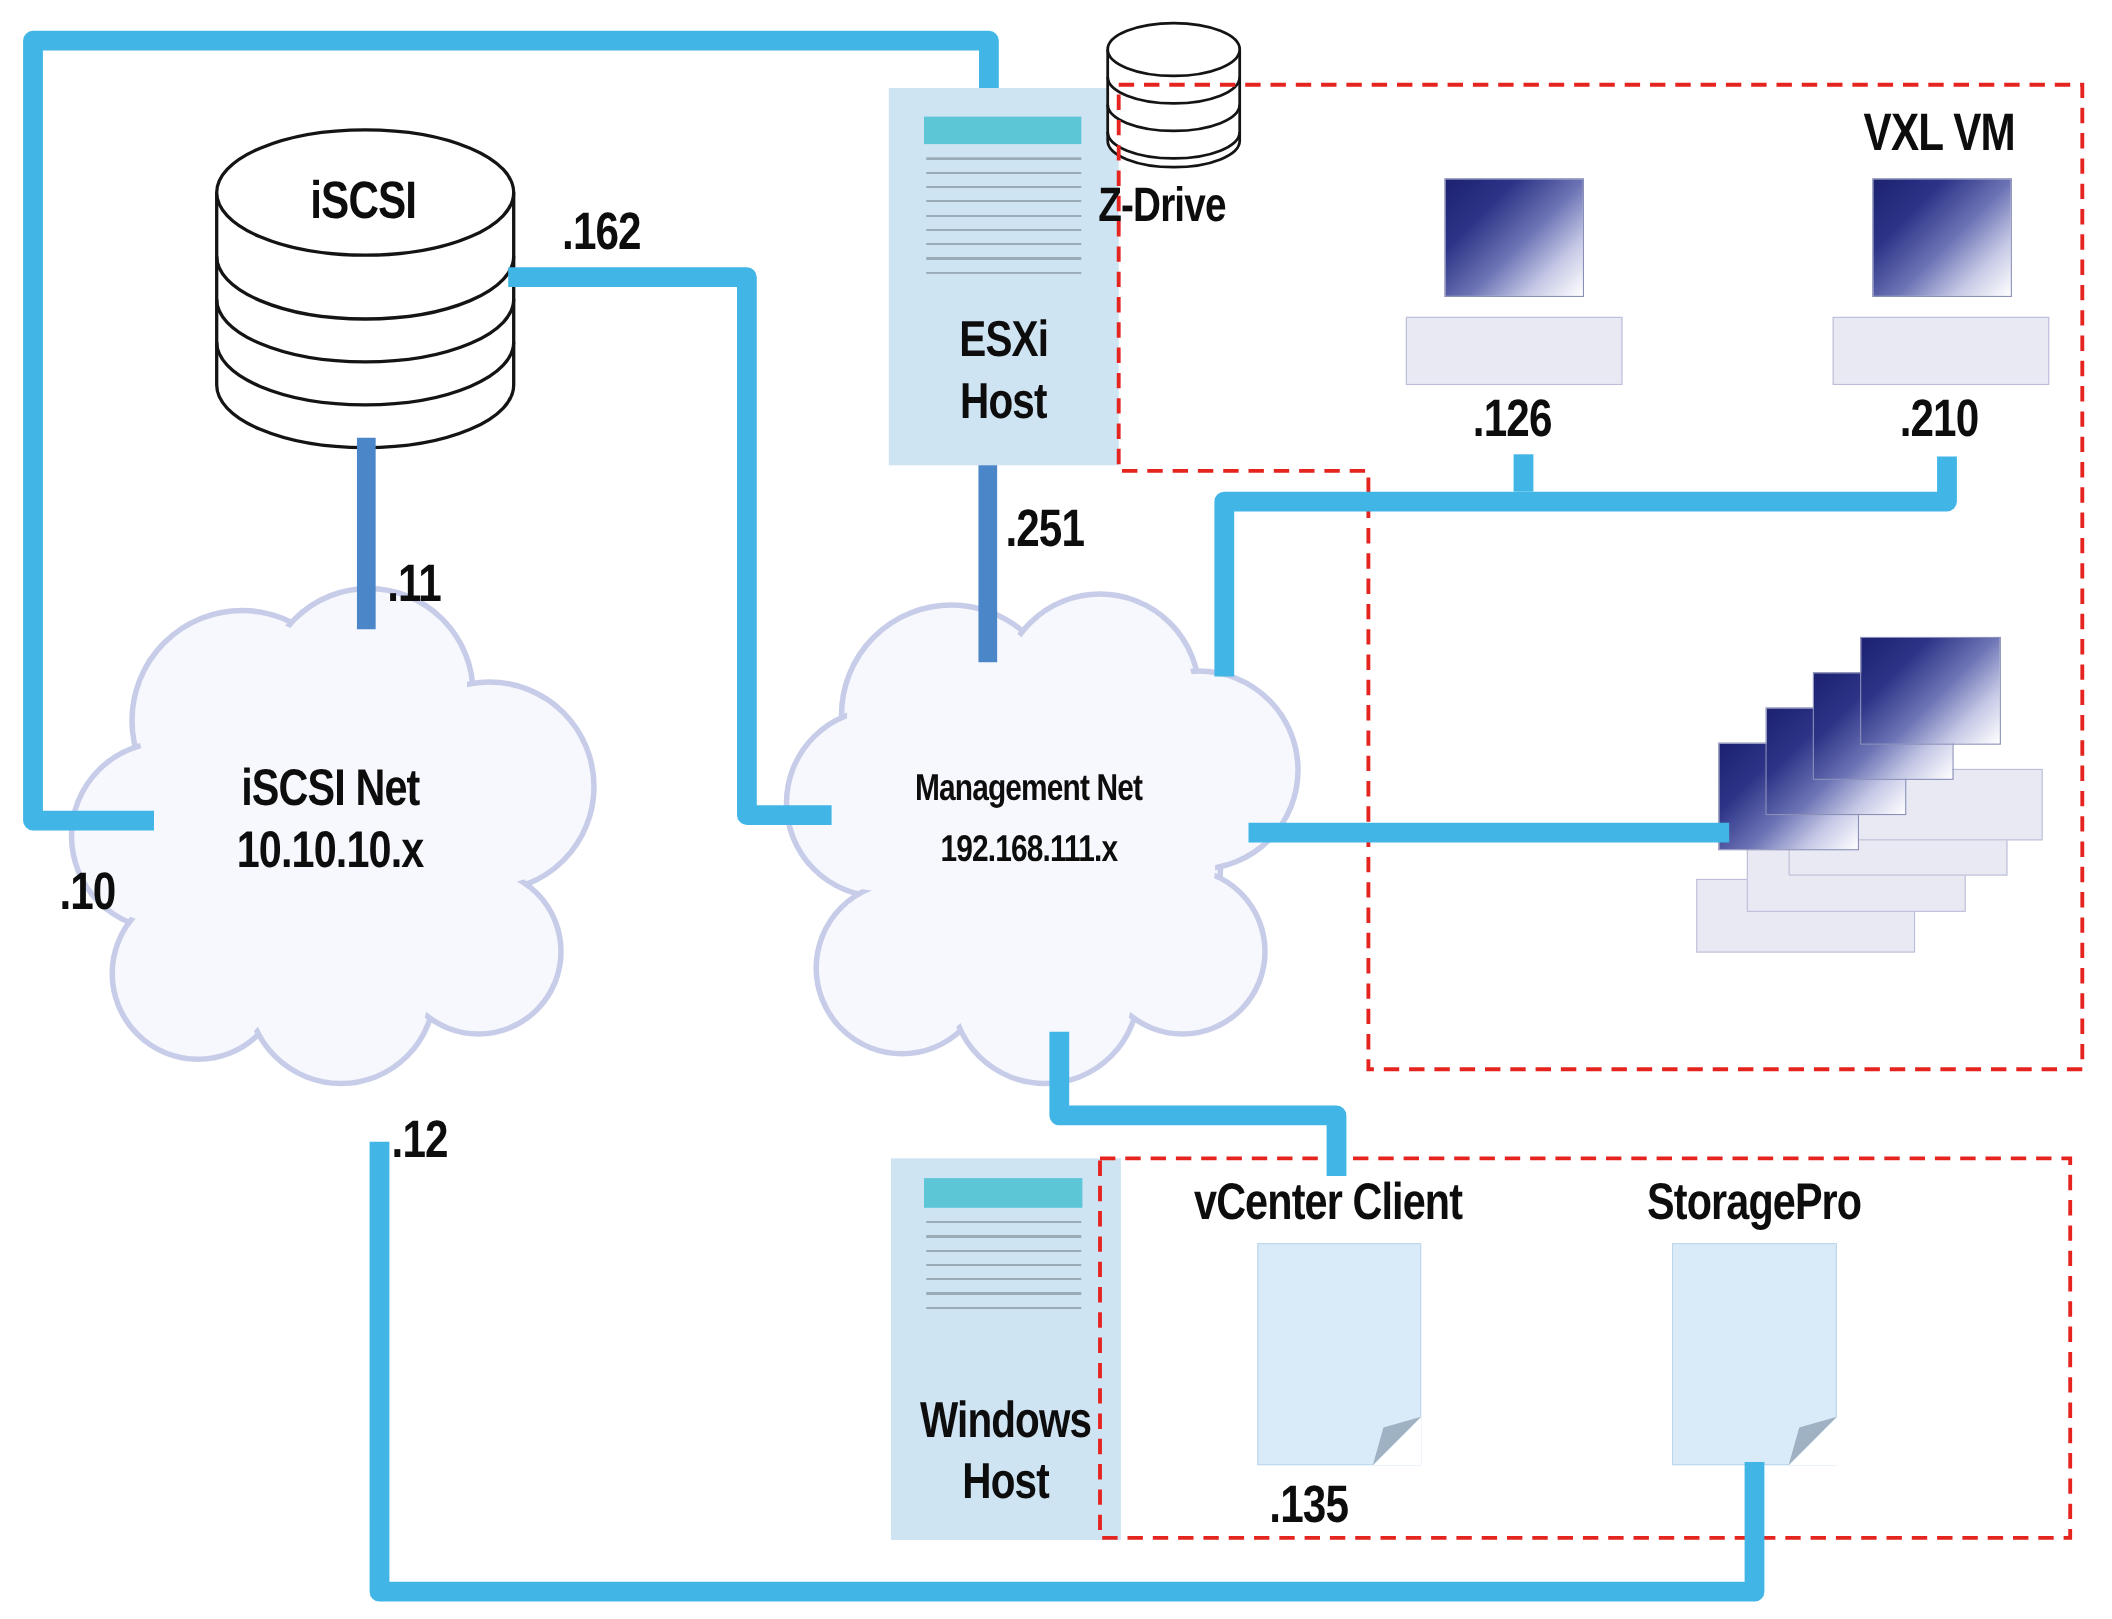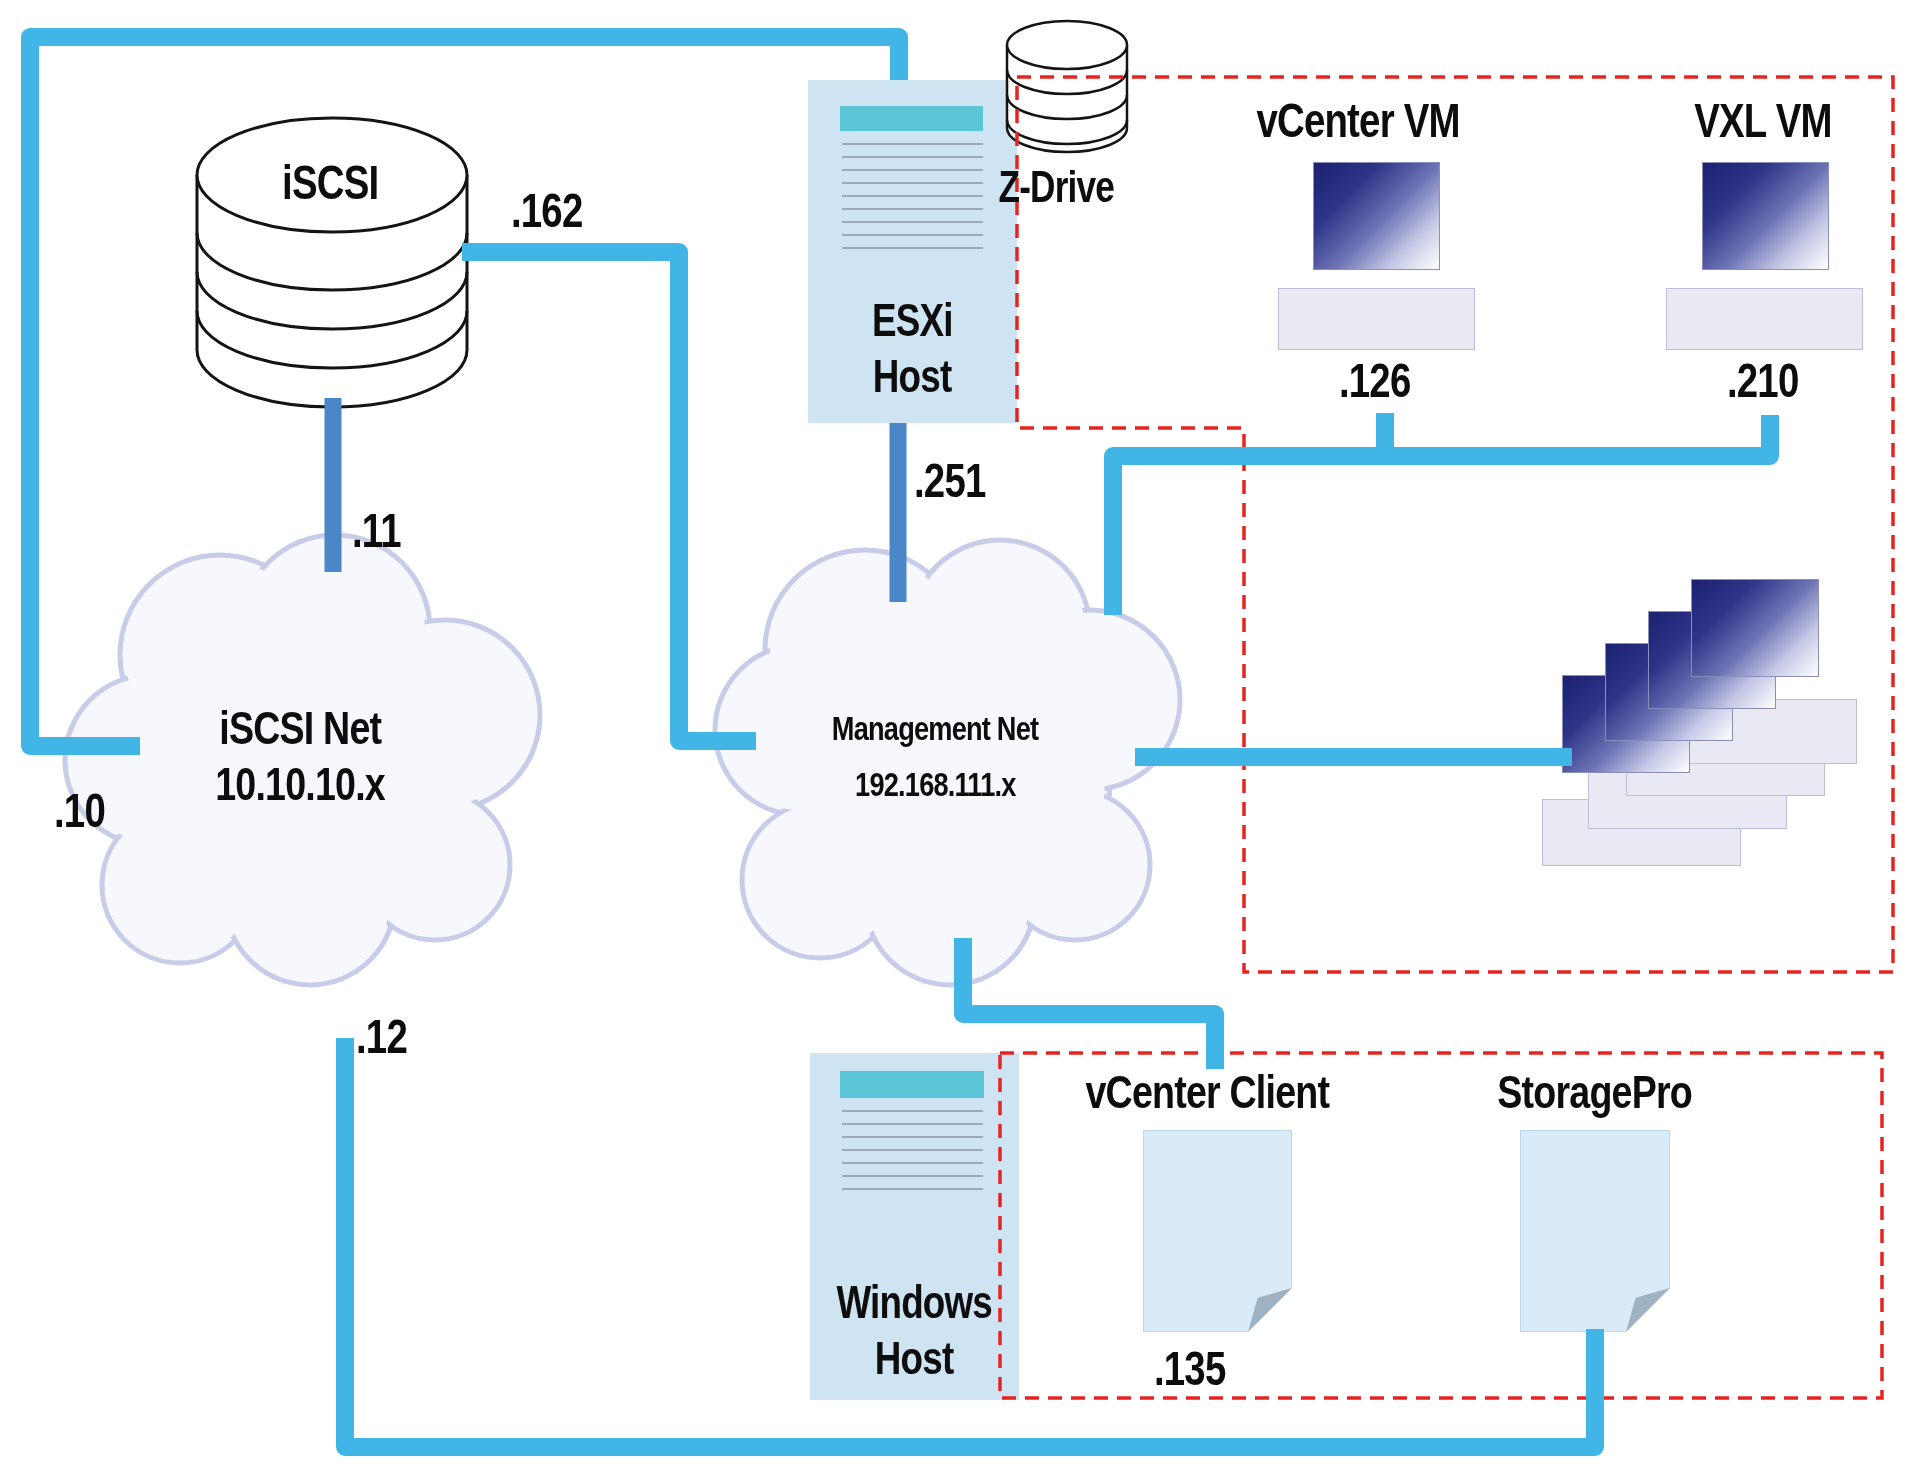--- a/index.html
+++ b/index.html
@@ -24,21 +24,21 @@
             clip-path:polygon(100% 0,100% 100%,0 100%);}
   .doc .flap{position:absolute;right:-1px;bottom:-1px;width:44px;height:44px;background:#9fb2c4;
              clip-path:polygon(0 100%,100% 0,22% 22%);}
 
   
   .lbl{position:absolute;color:#0d0d0d;font-weight:700;font-size:48px;line-height:1.04;
        text-align:center;letter-spacing:-1px;white-space:nowrap;}
   .lbl.left{text-align:left;}
   .cx{display:inline-block;transform:scaleX(.8);transform-origin:50% 50%;}
   .lbl.left .cx{transform-origin:0 50%;}
-  .two{line-height:56px;margin-top:12px;}
+  .two{line-height:56px;}
 </style>
 </head>
 <body>
 
 <div class="canvas">
 
   <svg class="layer">
     <g>
       <g stroke="#c7cde8" stroke-width="5" fill="#f7f8fd">
         <circle cx="300" cy="780" r="165"></circle>
@@ -166,21 +166,20 @@
   <div class="layer">
     <div class="lbl" style="left:230px;top:158px;width:200px;"><span class="cx">iSCSI</span></div>
     <div class="lbl" style="left:492px;top:186px;width:110px;"><span class="cx">.162</span></div>
     <div class="lbl left" style="left:352px;top:506px;width:90px;"><span class="cx">.11</span></div>
     <div class="lbl left" style="left:18px;top:786px;width:90px;margin-left:36px;"><span class="cx">.10</span></div>
     <div class="lbl" style="left:956px;top:164px;width:200px;font-size:44px;"><span class="cx">Z-Drive</span></div>
     <div class="lbl two" style="left:808px;top:280px;width:209px;font-size:46px;">
       <span class="cx">ESXi</span><br>
       <span class="cx">Host</span>
     </div>
-    <div class="lbl" style="left:1230px;top:96px;width:256px;"><span class="cx">vCenter VM</span></div>
     <div class="lbl" style="left:1640px;top:96px;width:246px;"><span class="cx">VXL VM</span></div>
     <div class="lbl" style="left:1325px;top:356px;width:100px;"><span class="cx">.126</span></div>
     <div class="lbl" style="left:1713px;top:356px;width:100px;"><span class="cx">.210</span></div>
     <div class="lbl left" style="left:914px;top:456px;width:110px;"><span class="cx">.251</span></div>
     <div class="lbl two" style="left:110px;top:688px;width:380px;font-size:47px;">
       <span class="cx">iSCSI Net</span><br>
       <span class="cx">10.10.10.x</span>
     </div>
     <div class="lbl two" style="left:745px;top:688px;width:380px;font-size:34px;">
       <span class="cx">Management Net</span><br>

